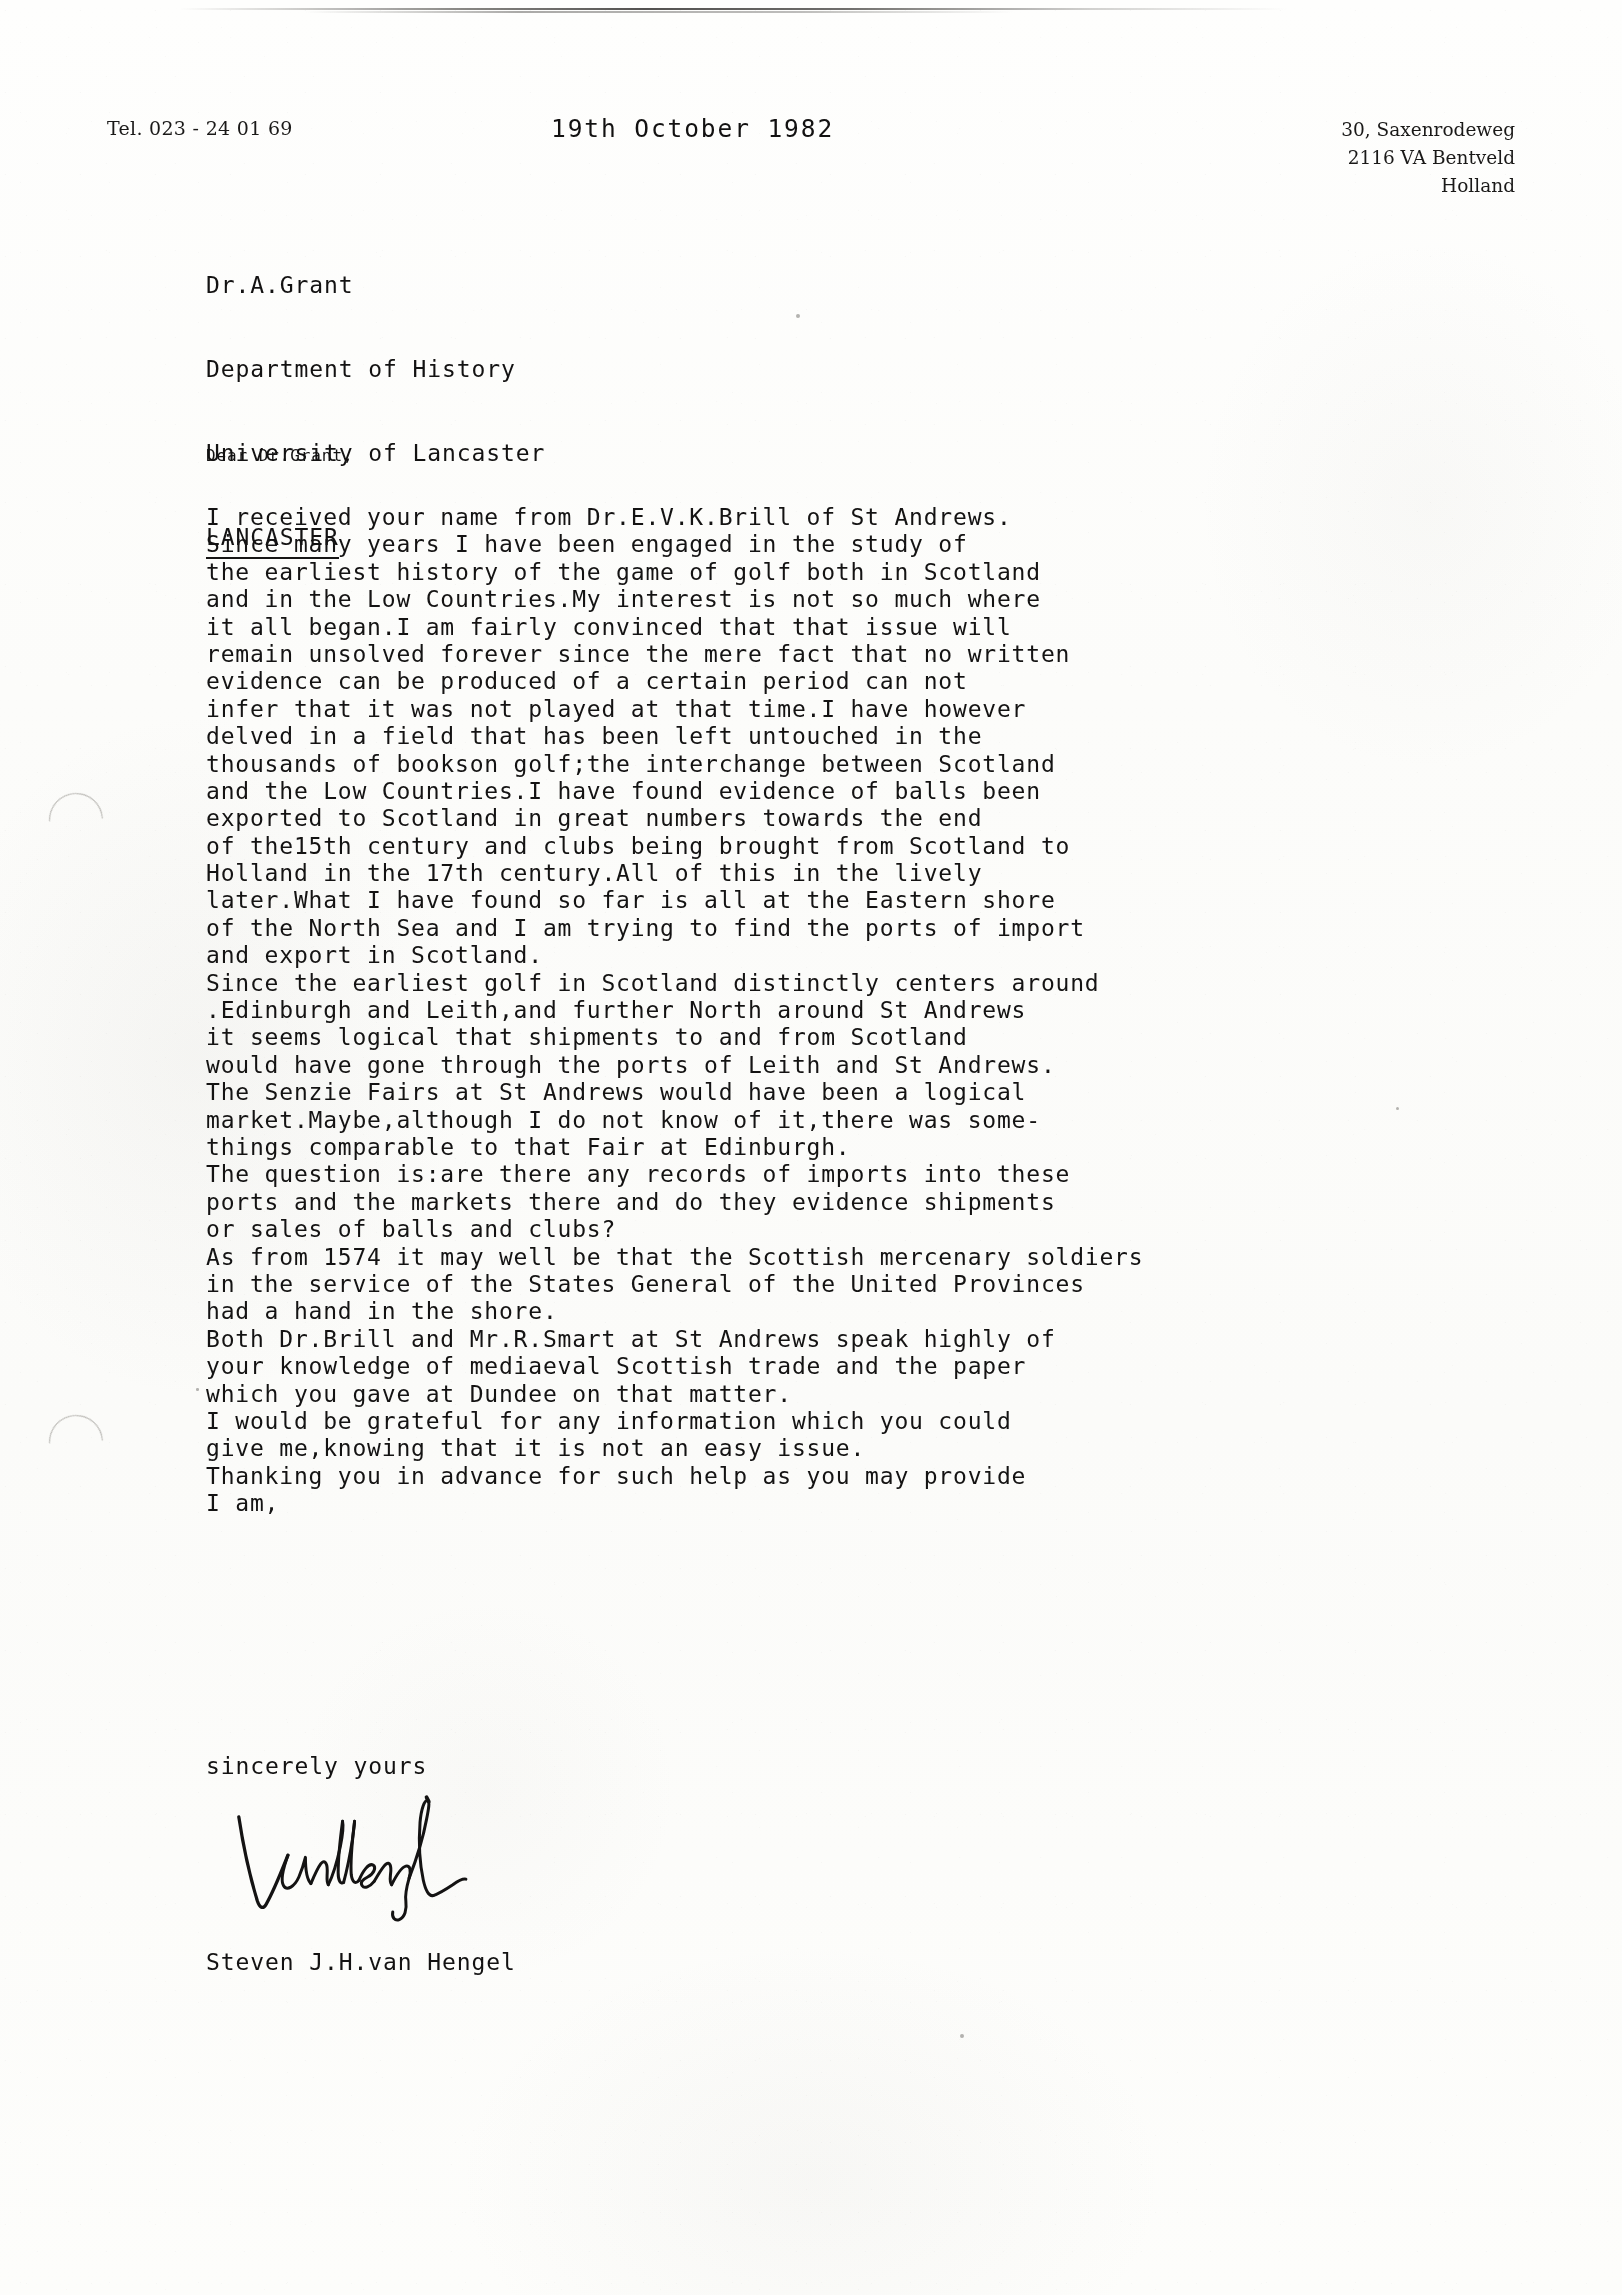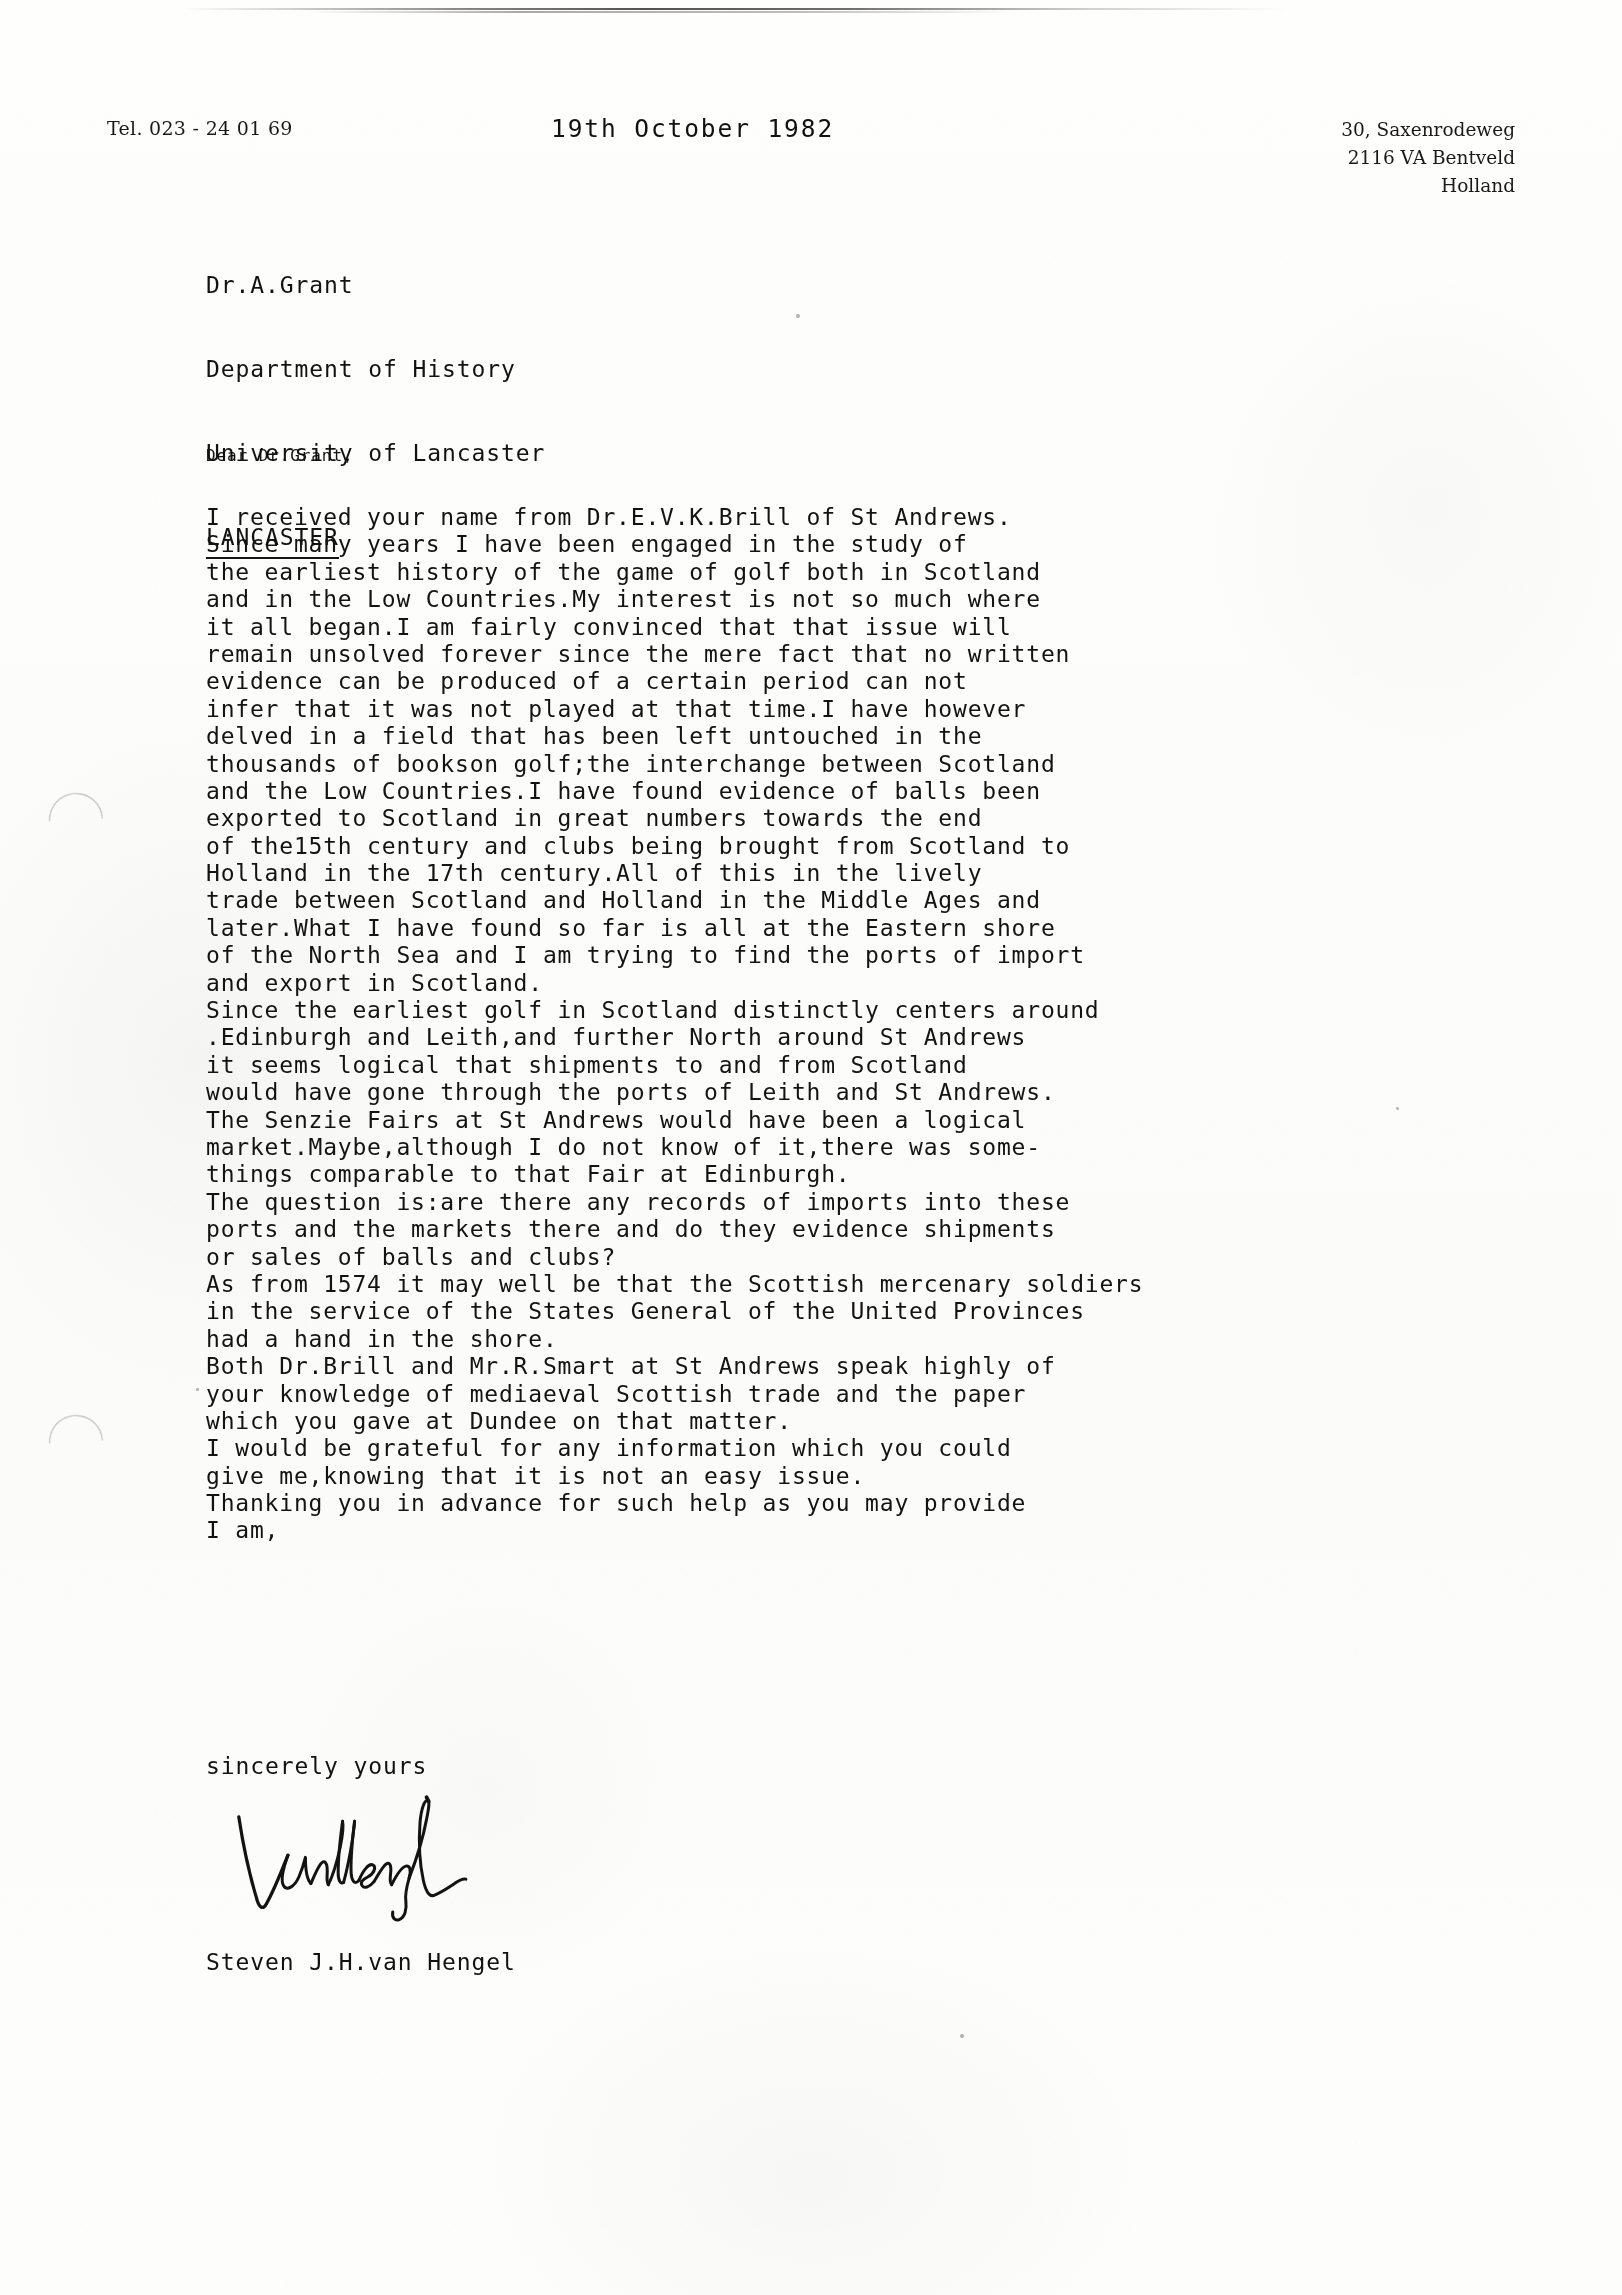--- a/index.html
+++ b/index.html
@@ -261,21 +261,20 @@
         <div class="ln">it all began.I am fairly convinced that that issue will</div>
         <div class="ln">remain unsolved forever since the mere fact that no written</div>
         <div class="ln">evidence can be produced of a certain period can not</div>
         <div class="ln">infer that it was not played at that time.I have however</div>
         <div class="ln">delved in a field that has been left untouched in the</div>
         <div class="ln">thousands of bookson golf;the interchange between Scotland</div>
         <div class="ln">and the Low Countries.I have found evidence of balls been</div>
         <div class="ln">exported to Scotland in great numbers towards the end</div>
         <div class="ln">of the15th century and clubs being brought from Scotland to</div>
         <div class="ln">Holland in the 17th century.All of this in the lively</div>
-        <div class="ln">trade between Scotland and Holland in the Middle Ages and</div>
         <div class="ln">later.What I have found so far is all at the Eastern shore</div>
         <div class="ln">of the North Sea and I am trying to find the ports of import</div>
         <div class="ln">and export in Scotland.</div>
         <div class="ln">Since the earliest golf in Scotland distinctly centers around</div>
         <div class="ln">.Edinburgh and Leith,and further North around St Andrews</div>
         <div class="ln">it seems logical that shipments to and from Scotland</div>
         <div class="ln">would have gone through the ports of Leith and St Andrews.</div>
         <div class="ln">The Senzie Fairs at St Andrews would have been a logical</div>
         <div class="ln">market.Maybe,although I do not know of it,there was some-</div>
         <div class="ln">things comparable to that Fair at Edinburgh.</div>

